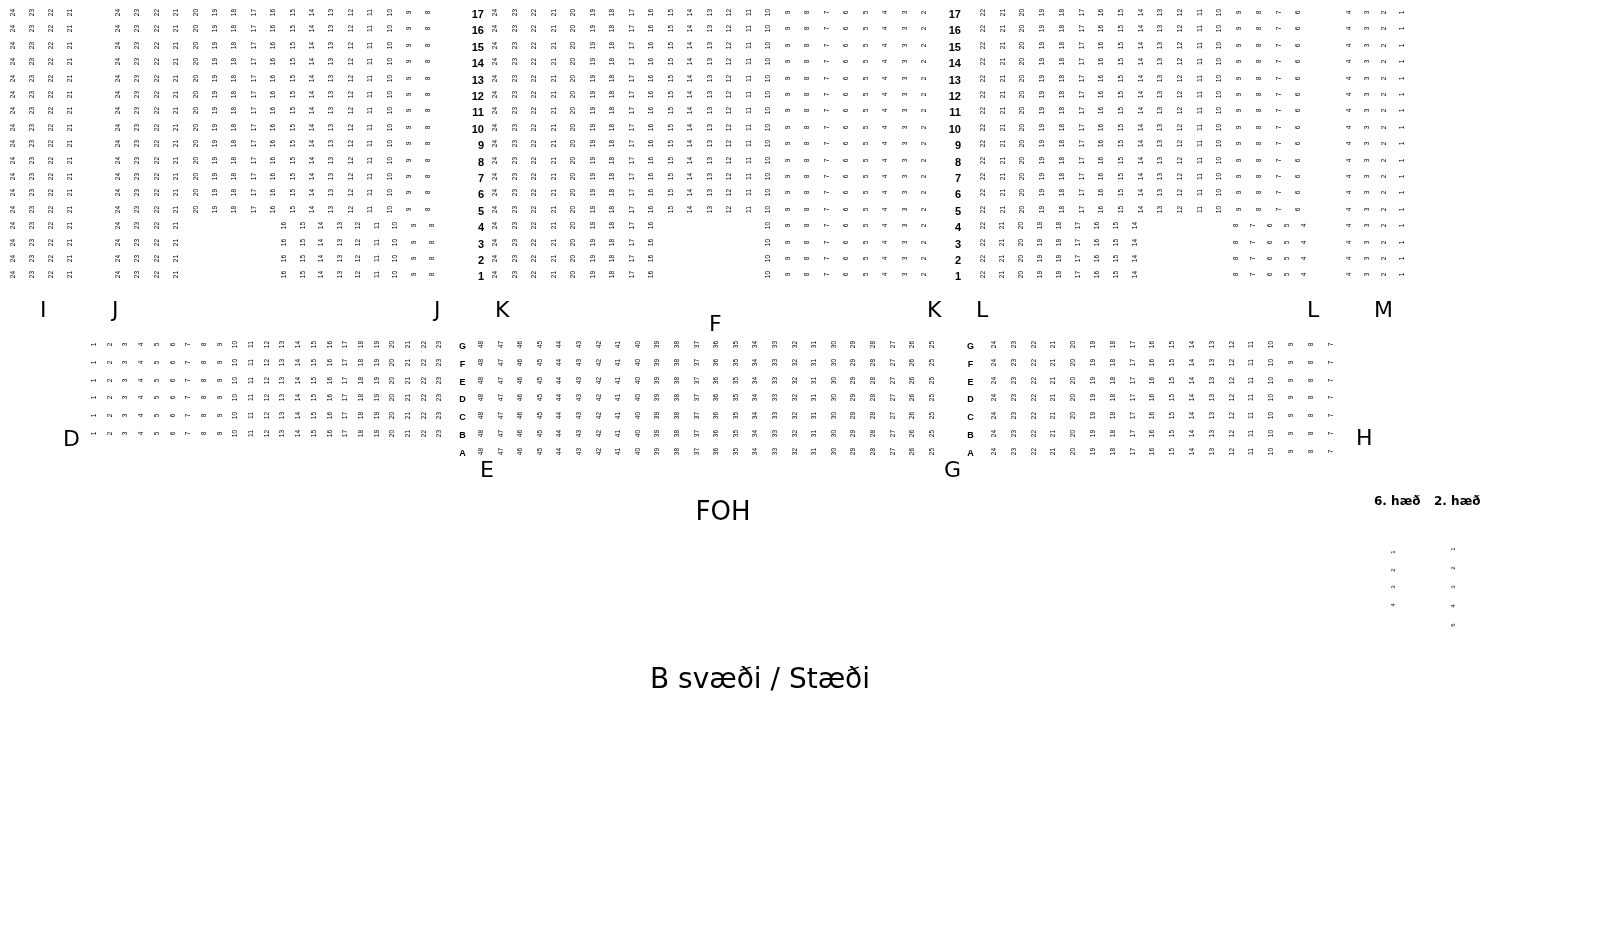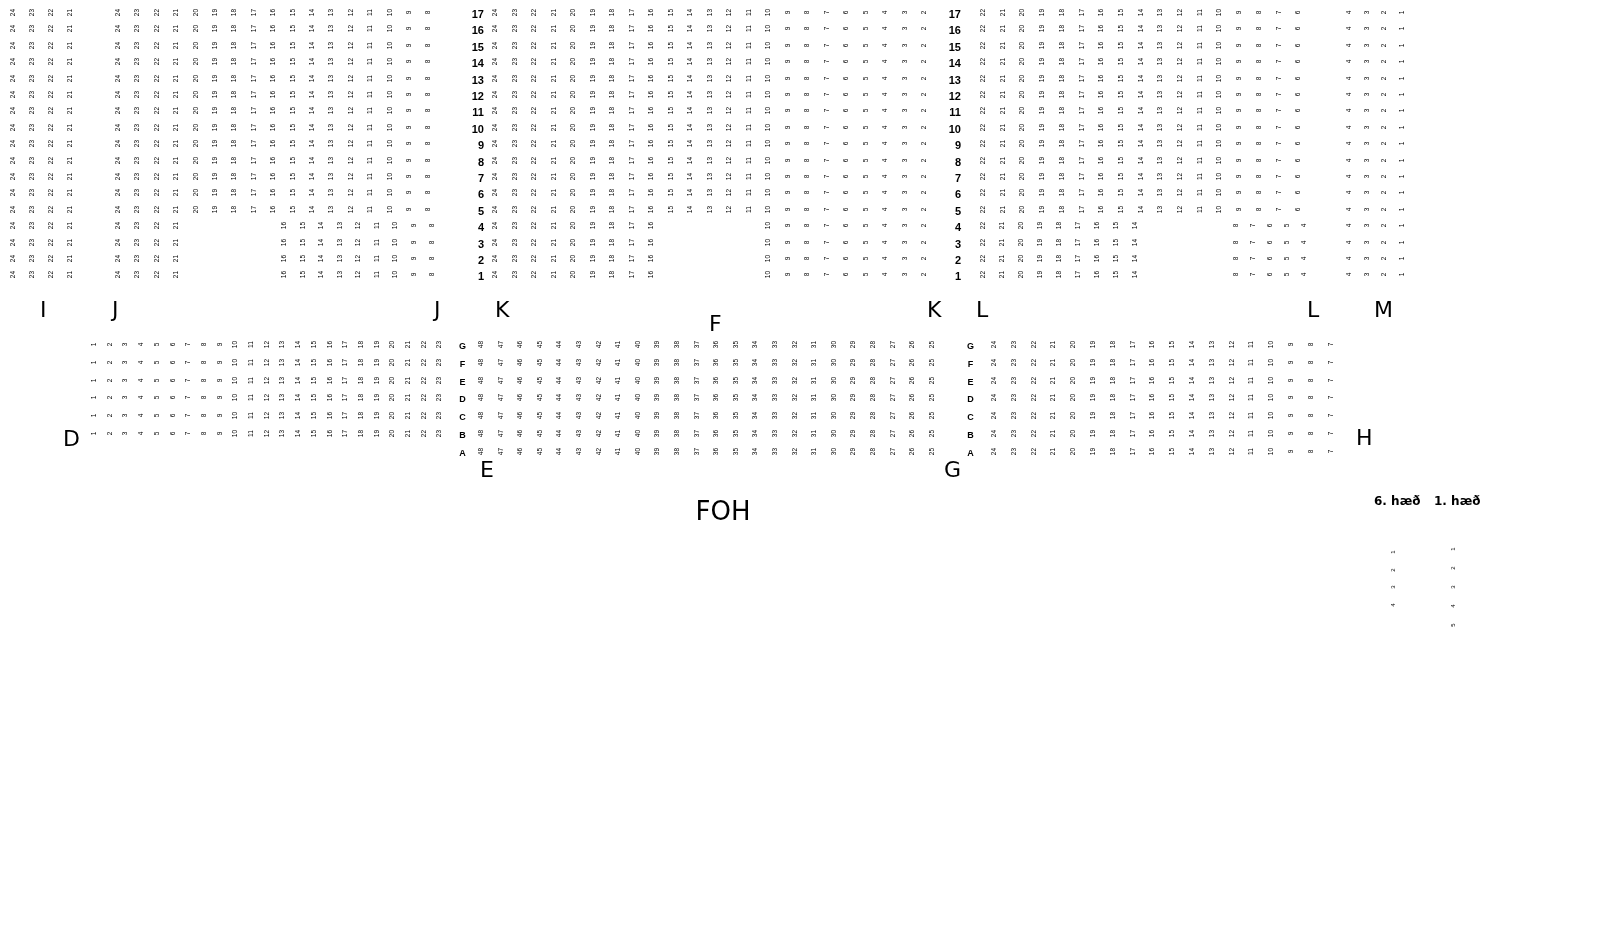--- a/index.html
+++ b/index.html
@@ -1629,15 +1629,16 @@
       <span class="legenddigit" style="left: 1448px; top: 545px;">1</span>
       <span class="legenddigit" style="left: 1448px; top: 564px;">2</span>
       <span class="legenddigit" style="left: 1448px; top: 583px;">3</span>
       <span class="legenddigit" style="left: 1448px; top: 602px;">4</span>
       <span class="legenddigit" style="left: 1448px; top: 621px;">5</span>
     </div>
 
   <div class="foh">FOH</div>
 
   <span class="legendlabel" id="legend-floor1" style="left: 1374px; top: 494px;">6. hæð</span>
-  <span class="legendlabel" id="legend-floor2" style="left: 1434px; top: 494px;">1. hæð</span>
+  <span class="legendlabel" id="legend-floor2" style="left: 1434px; top: 494px;">2. hæð</span>
 
+  <div class="maptitle">B svæði / Stæði</div>
 </div>
 
 </body></html>

